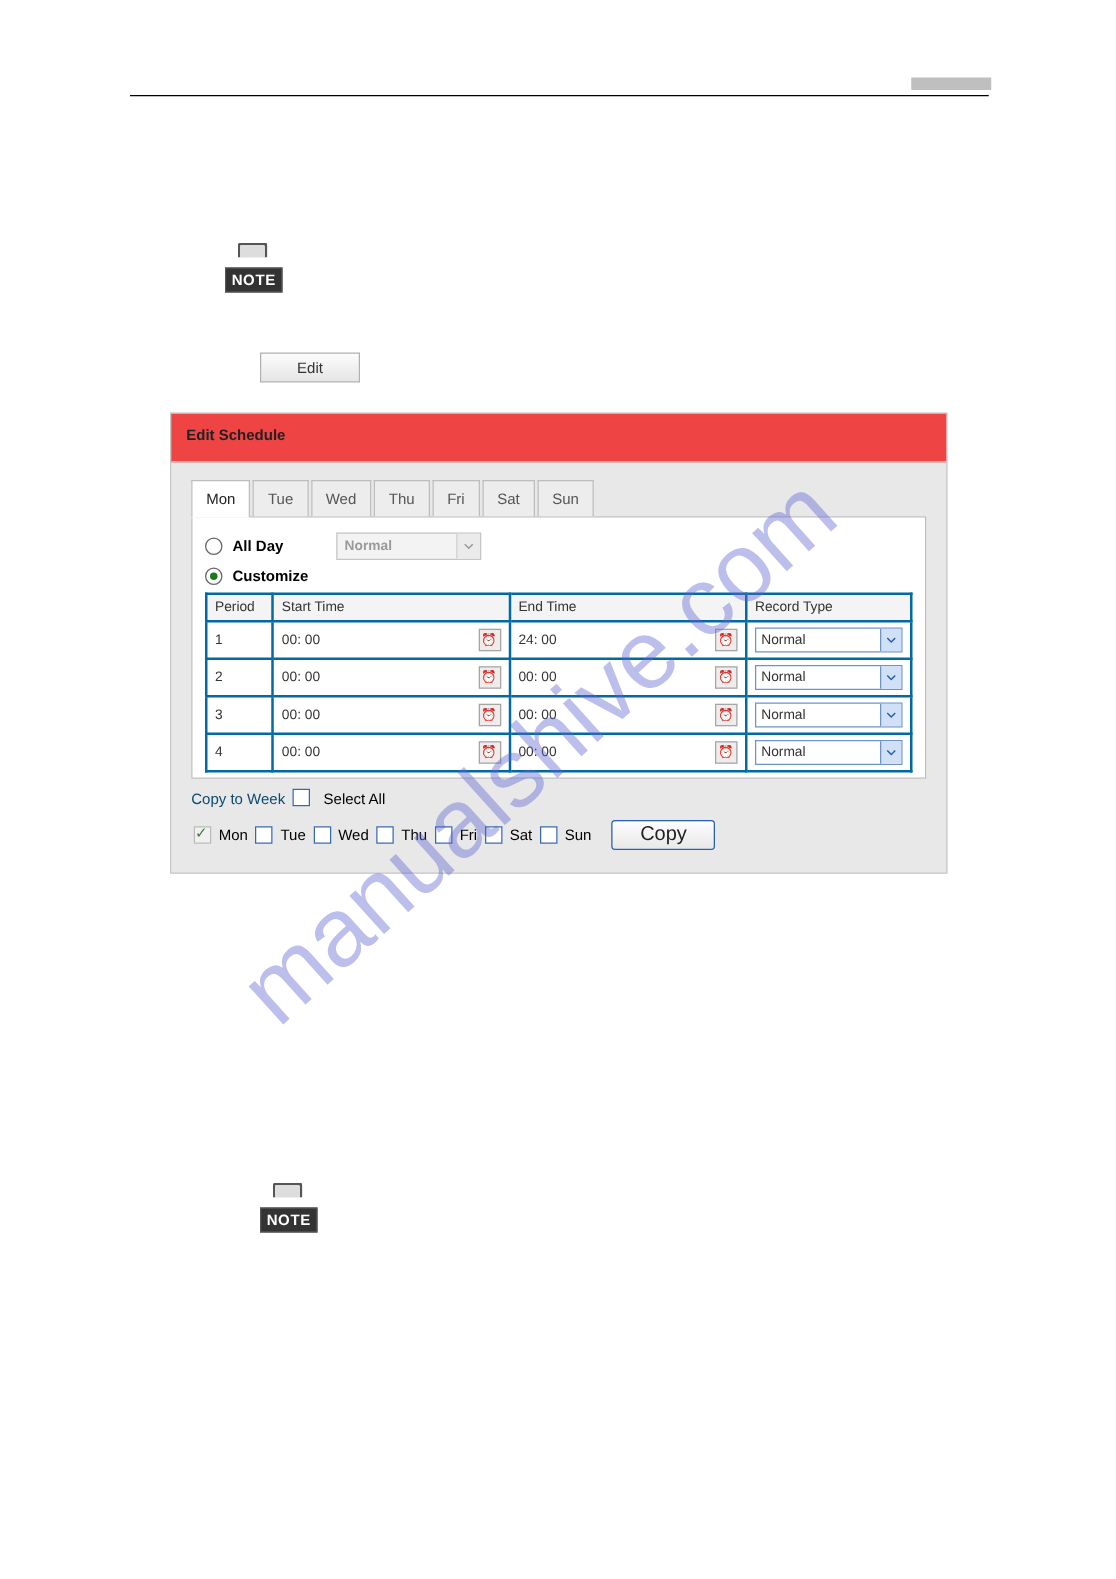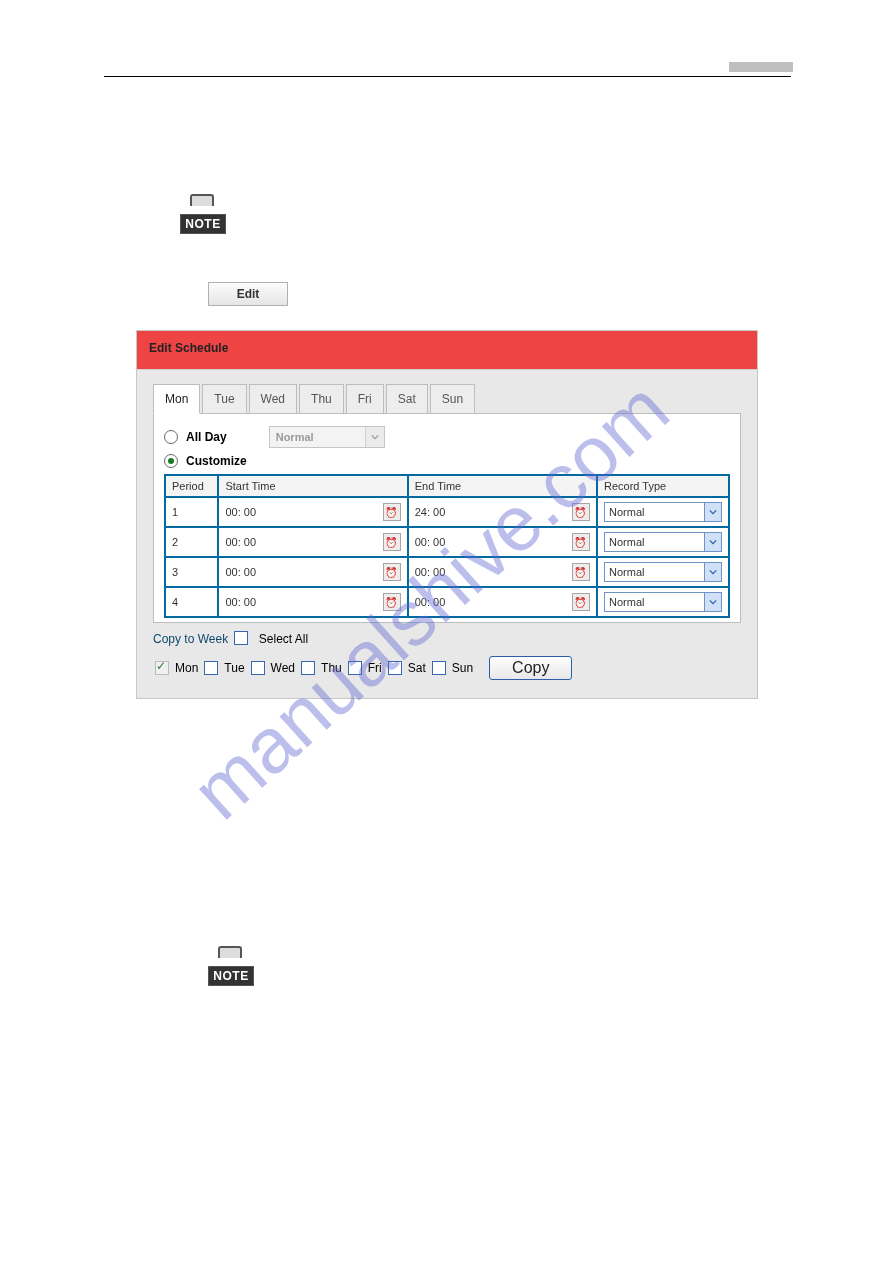--- a/index.html
+++ b/index.html
@@ -70,21 +70,20 @@
   .edit-btn {
     display: inline-block;
     width: 78px;
     height: 22px;
     background: linear-gradient(#fcfcfc,#e5e5e5);
     border: 1px solid #b0b0b0;
     font-size: 12px;
     text-align: center;
     line-height: 22px;
     color: #333;
-    font-weight: bold;
   }
   .widget {
     position: absolute;
     left: 136px;
     top: 330px;
     width: 620px;
     border: 1px solid #c7c7c7;
     background: #e8e8e8;
     font-size: 12px;
   }

